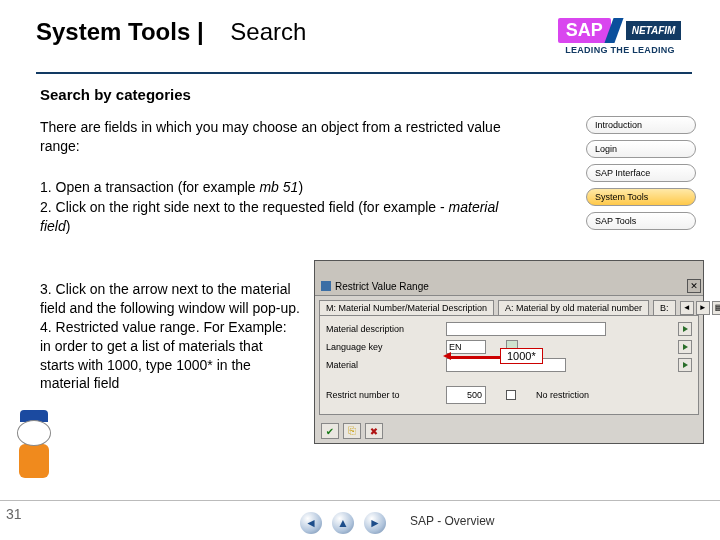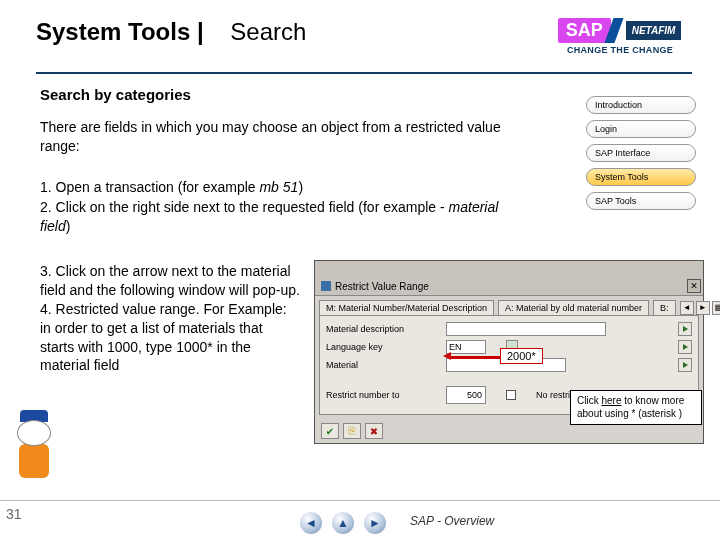--- a/index.html
+++ b/index.html
@@ -12,22 +12,22 @@
   .logo-top { display: flex; align-items: center; justify-content: center; gap: 2px; }
   .sap-box { background: #d946ef; color: #fff; font-weight: bold; font-size: 18px; padding: 2px 8px; border-radius: 2px; position: relative; }
   .sap-box::after { content: ""; position: absolute; right: -8px; top: 0; bottom: 0; width: 10px; background: #0a4f9c; transform: skewX(-20deg); }
   .netafim { background: #123a63; color: #fff; font-size: 10px; font-weight: bold; font-style: italic; padding: 4px 6px; border: 1px solid #fff; }
   .tagline { font-size: 9px; color: #123a63; font-weight: bold; margin-top: 2px; letter-spacing: 0.3px; }
   .hr { position: absolute; top: 72px; left: 36px; right: 28px; height: 2px; background: #123a63; }
   .subheading { position: absolute; top: 86px; left: 40px; font-size: 15px; font-weight: bold; color: #000; }
   .body1 { position: absolute; top: 118px; left: 40px; width: 480px; font-size: 14px; color: #000; line-height: 1.35; }
   .steps12 { position: absolute; top: 178px; left: 40px; width: 480px; font-size: 14px; color: #000; line-height: 1.4; }
   .steps12 .em { font-style: italic; }
-  .steps34 { position: absolute; top: 262px; left: 40px; width: 260px; font-size: 14px; color: #000; line-height: 1.35; }
-  .nav-pills { position: absolute; top: 96px; right: 24px; width: 110px; display: flex; flex-direction: column; gap: 6px; }
+  .steps34 { position: absolute; top: 280px; left: 40px; width: 260px; font-size: 14px; color: #000; line-height: 1.35; }
+  .nav-pills { position: absolute; top: 116px; right: 24px; width: 110px; display: flex; flex-direction: column; gap: 6px; }
   .pill { border: 1px solid #999; border-radius: 10px; background: linear-gradient(#fff,#f2f2f2); font-size: 9px; padding: 3px 8px; color: #000; }
   .pill.active { background: linear-gradient(#ffe9a8,#ffc94a); }
   .sap-window { position: absolute; top: 260px; left: 314px; width: 390px; background: #d6d3ce; border: 1px solid #555; font-family: Tahoma, sans-serif; font-size: 10px; color: #000; }
   .sap-titlebar { background: #c8c4bd; display: flex; align-items: center; justify-content: space-between; padding: 18px 2px 2px 6px; border-bottom: 1px solid #888; }
   .sap-titlebar .tb-icon { width: 10px; height: 10px; background: #3b6ea5; margin-right: 4px; }
   .sap-titlebar .tb-left { display: flex; align-items: center; }
   .sap-close { width: 14px; height: 14px; background: #bfbab2; border: 1px solid #555; display: flex; align-items: center; justify-content: center; font-size: 9px; line-height: 1; }
   .sap-tabs { display: flex; align-items: center; padding: 4px 4px 0 4px; gap: 4px; background: #d6d3ce; }
   .sap-tab { background: #eae7e1; border: 1px solid #888; border-bottom: none; padding: 2px 6px; font-size: 9px; white-space: nowrap; }
   .sap-tabs-right { margin-left: auto; display: flex; gap: 2px; }
@@ -48,37 +48,37 @@
   .callout-tip .u { text-decoration: underline; }
   .mascot { position: absolute; left: 4px; bottom: 50px; width: 60px; height: 80px; }
   .mascot .cap { width: 28px; height: 12px; background: #1b4aa0; border-radius: 4px 4px 0 0; margin: 0 auto; }
   .mascot .face { width: 34px; height: 26px; background: #fff; border: 1px solid #888; border-radius: 50%; margin: -2px auto 0; position: relative; }
   .mascot .body { width: 30px; height: 34px; background: #f08a1d; border-radius: 6px; margin: -2px auto 0; }
   .page-num { position: absolute; left: 6px; bottom: 18px; font-size: 14px; color: #666; }
   .footer { position: absolute; bottom: 0; left: 0; right: 0; height: 40px; border-top: 1px solid #bbb; display: flex; align-items: center; }
   .nav-arrows { position: absolute; left: 300px; bottom: 6px; display: flex; gap: 10px; }
   .nav-arrow { width: 22px; height: 22px; border-radius: 50%; background: radial-gradient(circle at 35% 30%, #fff, #b0c4dc 60%, #6a86a8); display: flex; align-items: center; justify-content: center; }
   .nav-arrow span { font-size: 12px; color: #1d4d8a; font-weight: bold; }
-  .footer-text { position: absolute; left: 410px; bottom: 12px; font-size: 12px; color: #333; font-style: italic; }
+  .footer-text { position: absolute; left: 410px; bottom: 12px; font-size: 12px; color: #333; }
 </style>
 </head>
 <body>
 
 <div class="slide">
   <div class="header">
     <div class="title-line">
       <span>System Tools</span><span> | </span><span class="light">Search</span>
     </div>
     <div class="logo">
       <div class="logo-top">
         <div class="sap-box">SAP</div>
         <div style="width:10px"></div>
         <div class="netafim">NETAFIM</div>
       </div>
-      <div class="tagline">CHANGE THE CHANGE</div>
+      <div class="tagline">LEADING THE LEADING</div>
     </div>
   </div>
   <div class="hr"></div>
 
   <div class="subheading">Search by categories</div>
   <div class="body1">There are fields in which you may choose an object from a restricted value range:</div>
 
   <div class="steps12">
     <span>1. Open a transaction (for example </span><span class="em">mb 51</span><span>)</span><br>
     <span>2. Click on the right side next to the requested field (for example - </span><span class="em">material field</span><span>)</span>
@@ -144,24 +144,21 @@
         </div>
       <div class="icon-btn">
           <span style="color:#caa21a">⎘</span>
         </div>
       <div class="icon-btn">
           <span class="red">✖</span>
         </div>
     </div>
   </div>
 
-  <div class="callout-1000">2000*</div>
-  <div class="callout-tip">
-    <span>Click </span><span class="u">here</span><span> to know more about using * (asterisk )</span>
-  </div>
+  <div class="callout-1000">1000*</div>
 
   <div class="mascot">
     <div class="cap"></div>
       <div class="face"></div>
       <div class="body"></div>
   </div>
   <div class="page-num">31</div>
 
   <div class="footer"></div>
   <div class="nav-arrows">

